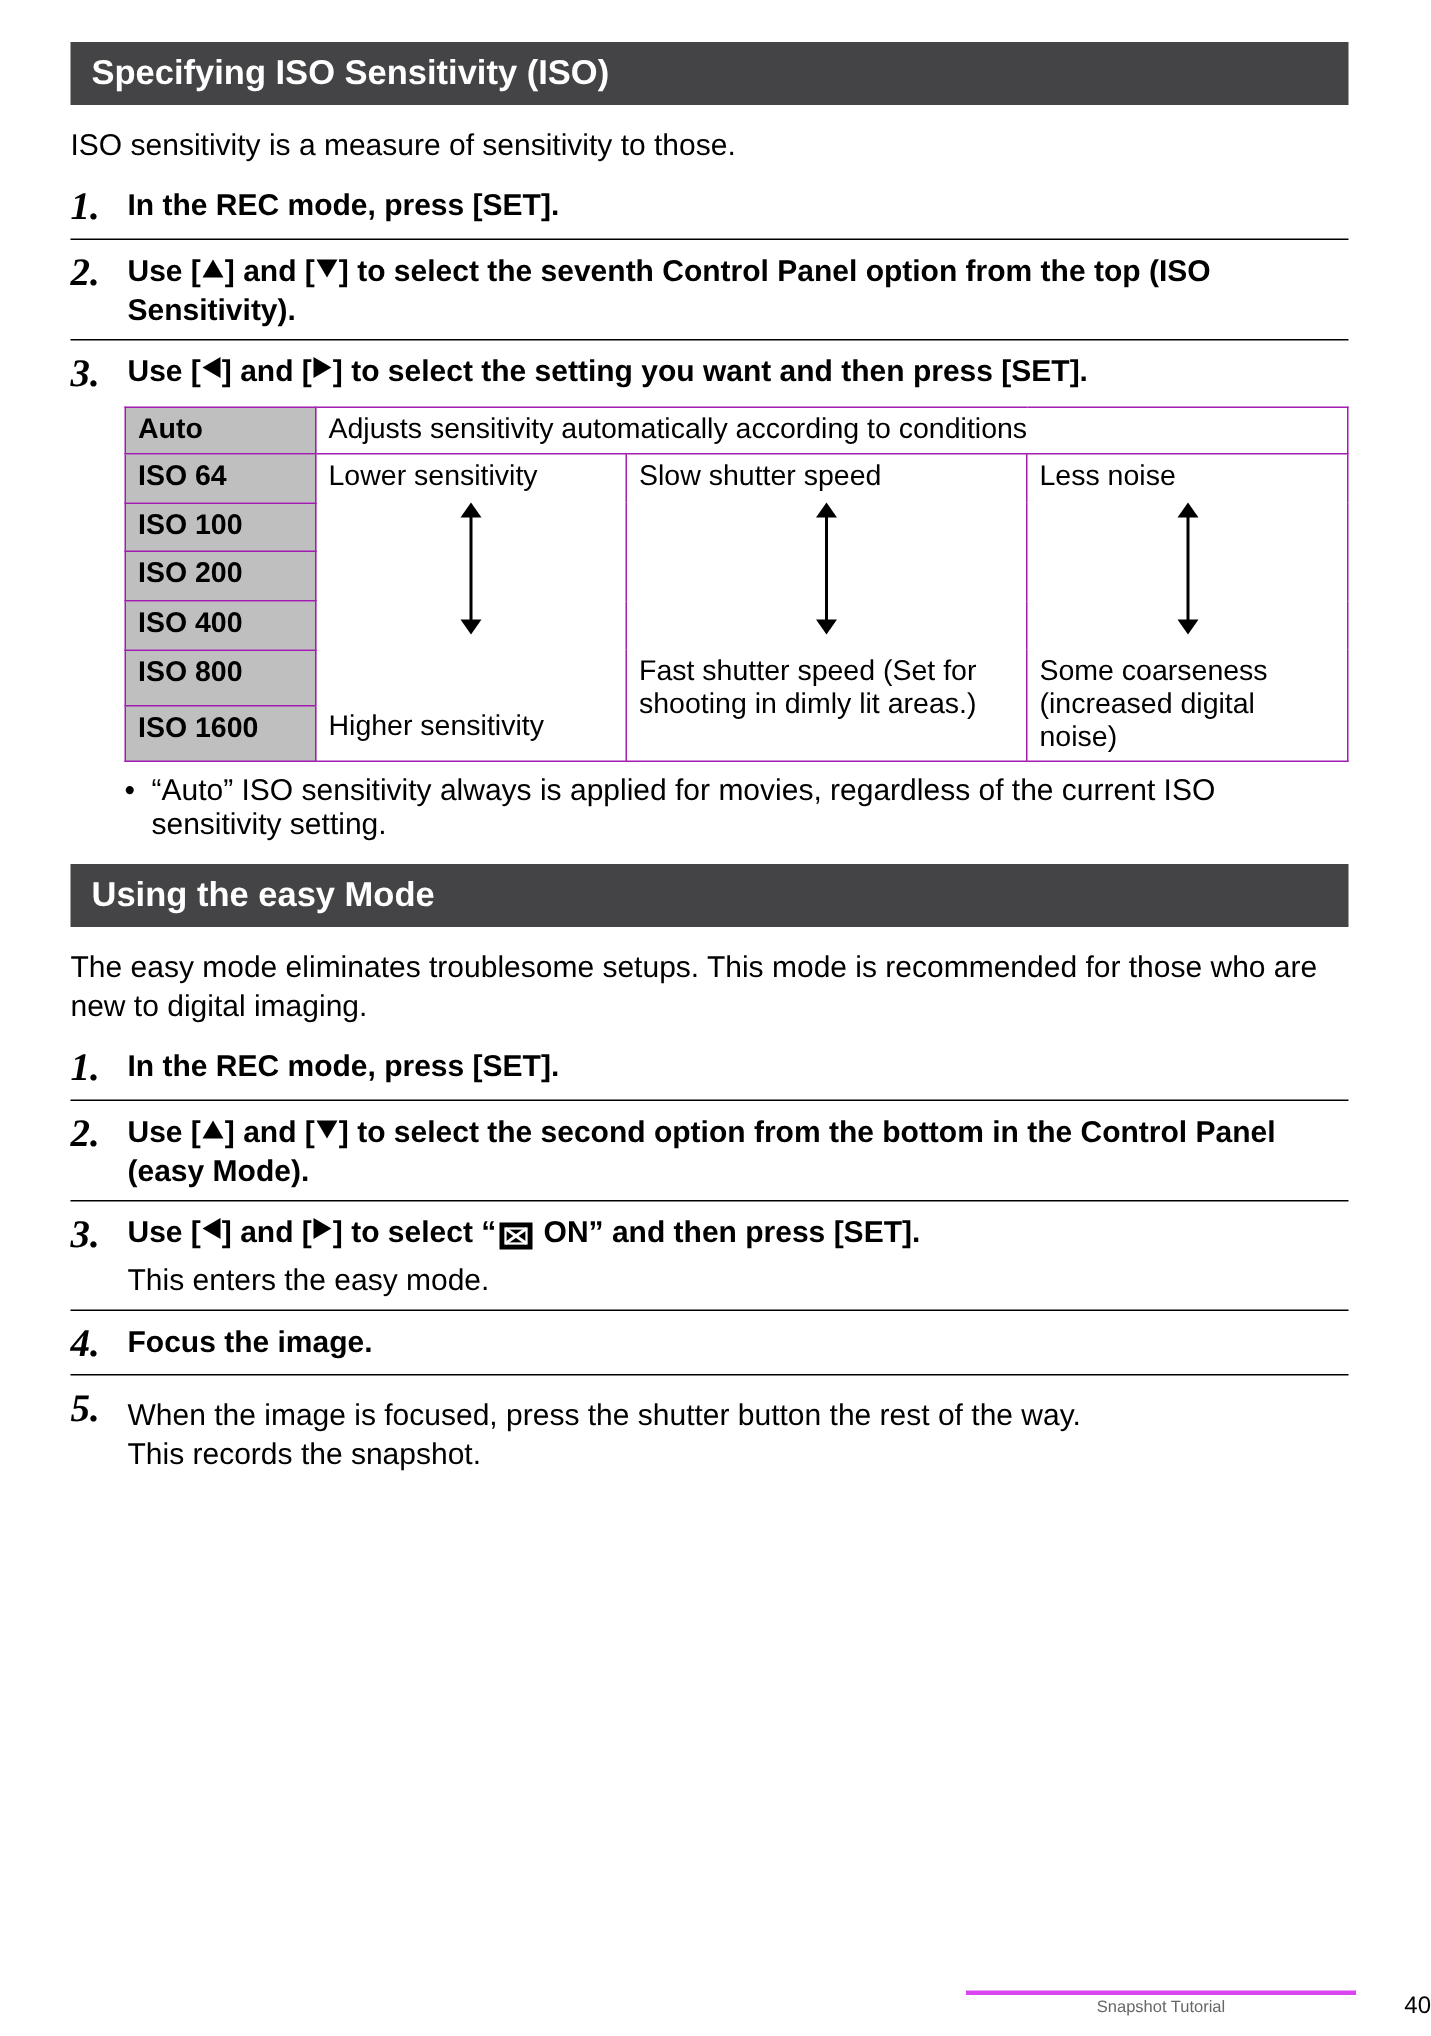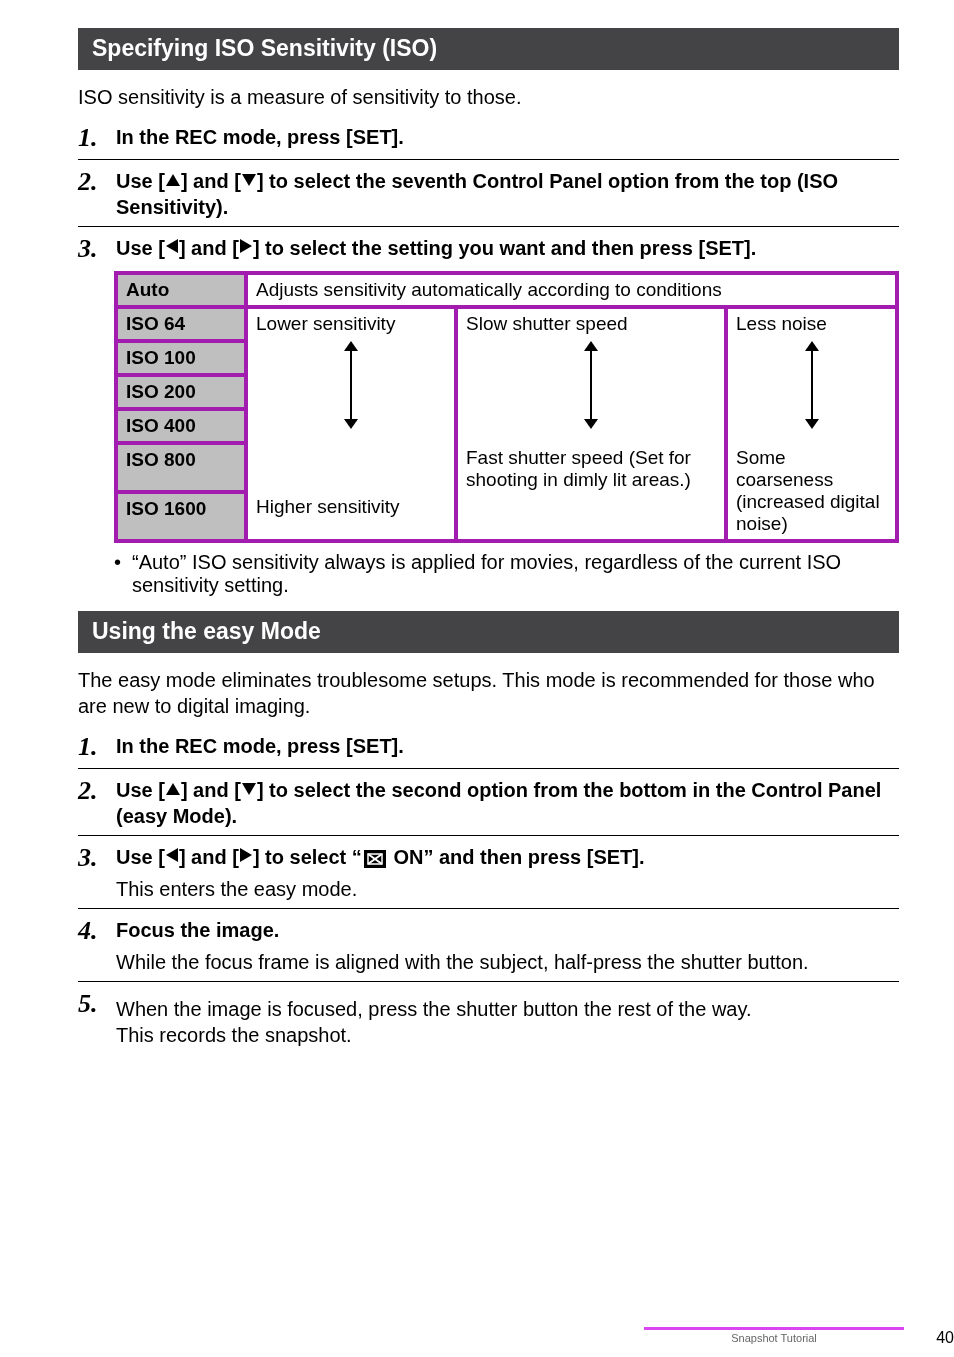--- a/index.html
+++ b/index.html
@@ -6,21 +6,21 @@
     margin: 0;
     padding: 0;
     background: #fff;
     font-family: Arial, Helvetica, sans-serif;
     color: #000;
   }
   .page {
     width: 954px;
     min-height: 1357px;
     box-sizing: border-box;
-    padding: 28px 55px 0 78px;
+    padding: 28px 55px 0 47px;
     position: relative;
   }
   .section-bar {
     background: #444446;
     color: #fff;
     font-weight: bold;
     font-size: 23px;
     padding: 7px 14px 8px 14px;
     margin-bottom: 14px;
   }
@@ -72,21 +72,21 @@
   .arrow.down { border-left:7px solid transparent; border-right:7px solid transparent; border-top:12px solid #000; }
   .arrow.left { border-top:7px solid transparent; border-bottom:7px solid transparent; border-right:12px solid #000; }
   .arrow.right { border-top:7px solid transparent; border-bottom:7px solid transparent; border-left:12px solid #000; }
   .iso-table {
     margin: 8px 0 4px 36px;
     border-collapse: collapse;
     width: calc(100% - 36px);
     font-size: 19px;
   }
   .iso-table td, .iso-table th {
-    border: 4px solid #a21caf;
+    border: 1px solid #a21caf;
     padding: 4px 8px;
     text-align: left;
     vertical-align: top;
   }
   .iso-table .label {
     background: #bfbfbf;
     font-weight: bold;
     width: 110px;
   }
   .double-arrow {
@@ -271,21 +271,20 @@
           </span><span> ON” and then press [SET].</span>
       </div>
       <div class="step-text">This enters the easy mode.</div>
     </div>
   </div>
 
   <div class="step">
     <div class="step-num">4.</div>
     <div class="step-body">
       <div class="step-title">Focus the image.</div>
-      <div class="step-text">While the focus frame is aligned with the subject, half-press the shutter button.</div>
     </div>
   </div>
 
   <div class="step">
     <div class="step-num">5.</div>
     <div class="step-body">
       <div class="step-text" style="white-space:pre-line;">When the image is focused, press the shutter button the rest of the way.
 This records the snapshot.</div>
     </div>
   </div>

